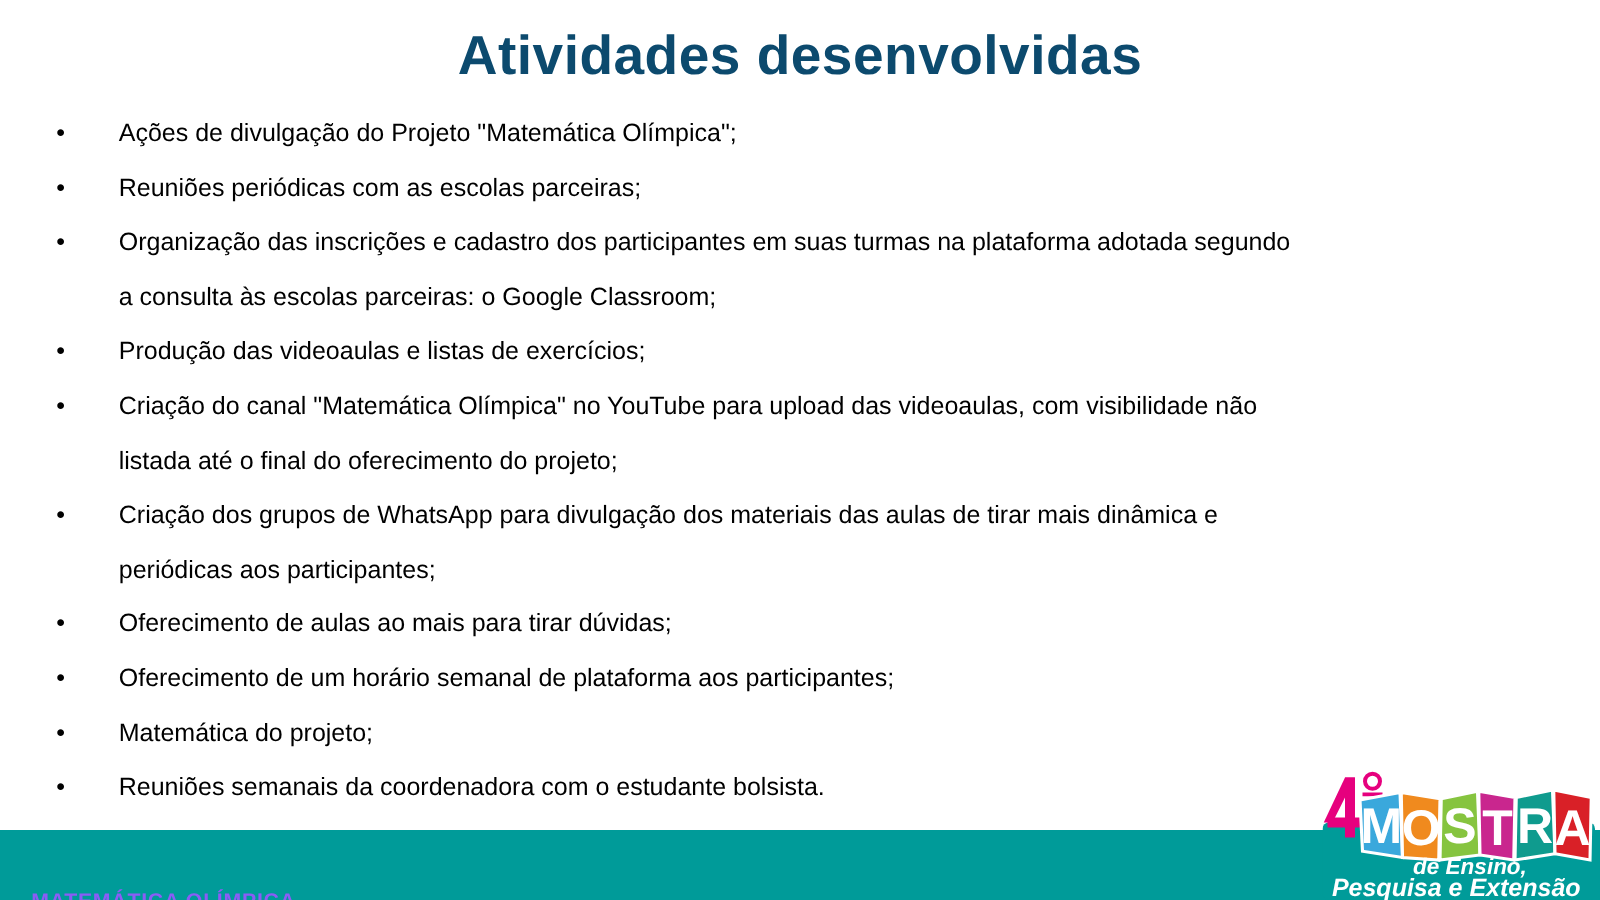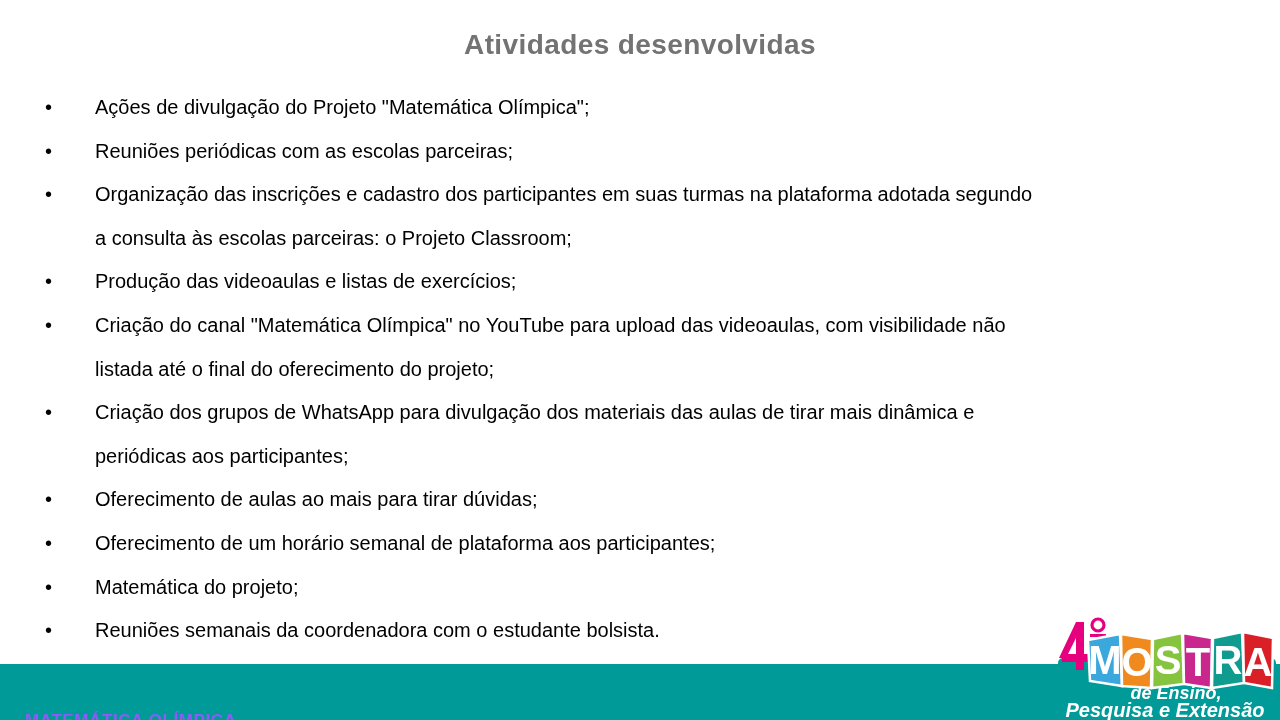--- a/index.html
+++ b/index.html
@@ -21,23 +21,23 @@
     background: #ffffff;
   }
 
   
   .slide-title {
     position: absolute;
     left: 0;
     top: 22px;
     width: 1280px;
     text-align: center;
-    font-size: 28px;
+    font-size: 44px;
     font-weight: bold;
-    color: #737373;
+    color: #0c4a6e;
     letter-spacing: 0.4px;
     line-height: 46px;
   }
 
   
   .body-list {
     position: absolute;
     left: 0;
     top: 86px;
     width: 1280px;
@@ -114,21 +114,21 @@
     <div class="bullet-row">
       <span class="marker">•</span>
       <span>Reuniões periódicas com as escolas parceiras;</span>
     </div>
 
     <div class="bullet-row">
       <span class="marker">•</span>
       <span>Organização das inscrições e cadastro dos participantes em suas turmas na plataforma adotada segundo</span>
     </div>
     <div class="bullet-row cont">
-      <span>a consulta às escolas parceiras: o Projeto Classroom;</span>
+      <span>a consulta às escolas parceiras: o Google Classroom;</span>
     </div>
 
     <div class="bullet-row">
       <span class="marker">•</span>
       <span>Produção das videoaulas e listas de exercícios;</span>
     </div>
 
     <div class="bullet-row">
       <span class="marker">•</span>
       <span>Criação do canal "Matemática Olímpica" no YouTube para upload das videoaulas, com visibilidade não</span>

